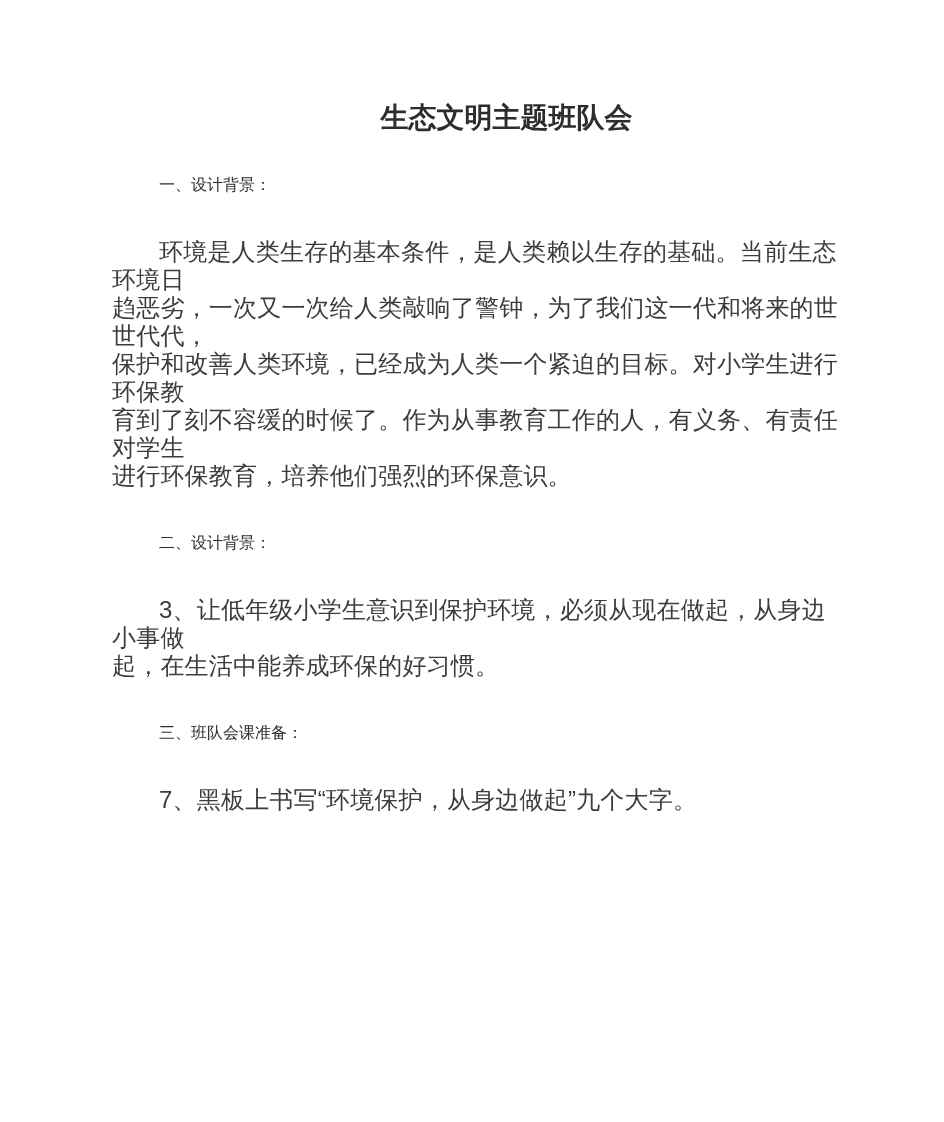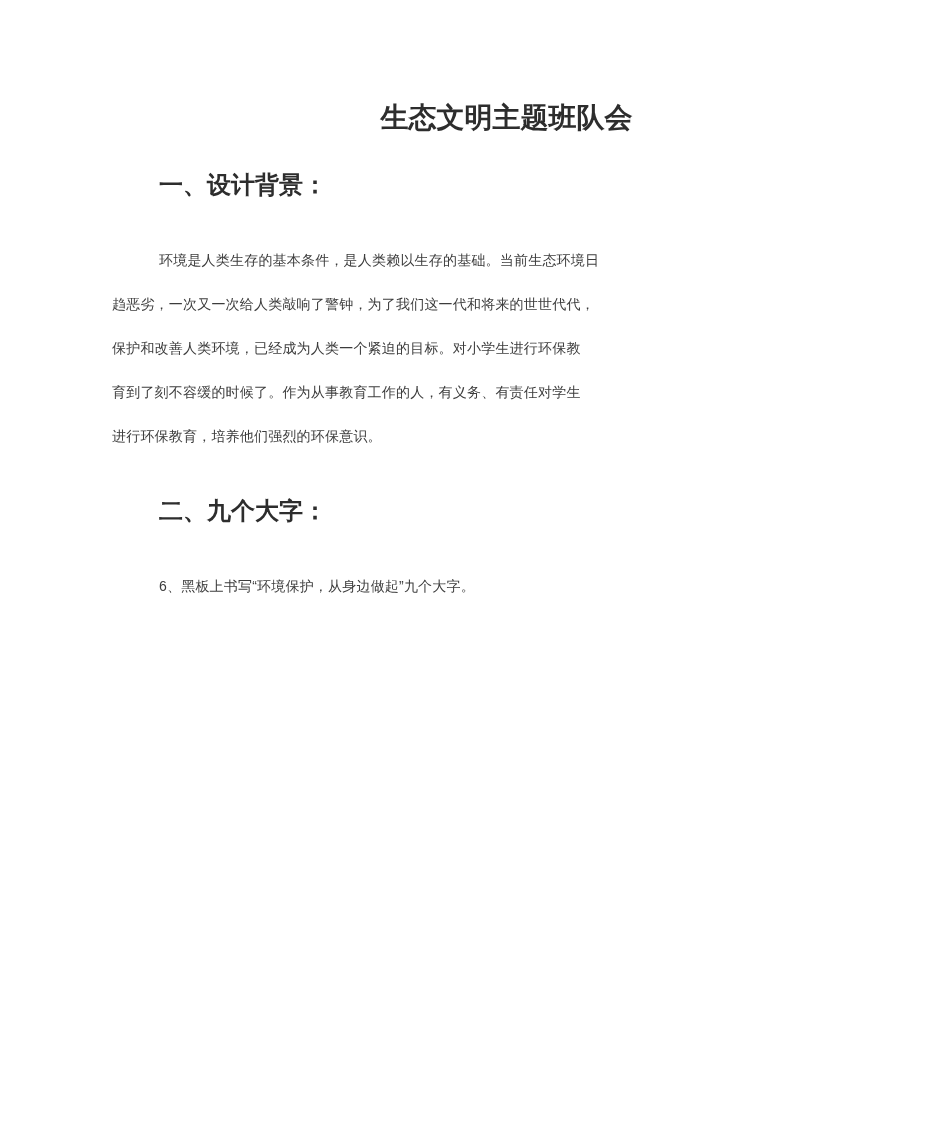--- a/index.html
+++ b/index.html
@@ -23,31 +23,31 @@
     font-size: 28px;
     line-height: 34px;
     font-weight: bold;
     color: #2d2d2d;
     text-align: center;
     text-indent: 56px;
     margin: 0 0 34px 0;
     white-space: pre-line;
   }
   .section-heading {
-    font-size: 24px;
+    font-size: 16px;
     line-height: 32px;
-    font-weight: bold;
+    font-weight: normal;
     color: #2d2d2d;
     text-indent: 47px;
     margin: 0 0 37px 0;
     white-space: pre-line;
   }
   .paragraph {
-    font-size: 14px;
-    line-height: 44px;
+    font-size: 24px;
+    line-height: 28px;
     color: #3c3c3c;
     text-indent: 47px;
     margin: 0 0 37px 0;
     white-space: pre-line;
     letter-spacing: 0.2px;
   }
 </style>
 </head>
 <body>
 
@@ -57,23 +57,26 @@
     <h1 class="doc-title">生态文明主题班队会</h1>
 
     <h2 class="section-heading">一、设计背景：</h2>
 
     <p class="paragraph">环境是人类生存的基本条件，是人类赖以生存的基础。当前生态环境日
 趋恶劣，一次又一次给人类敲响了警钟，为了我们这一代和将来的世世代代，
 保护和改善人类环境，已经成为人类一个紧迫的目标。对小学生进行环保教
 育到了刻不容缓的时候了。作为从事教育工作的人，有义务、有责任对学生
 进行环保教育，培养他们强烈的环保意识。</p>
 
-    <h2 class="section-heading">二、九个大字：</h2>
+    <h2 class="section-heading">二、设计背景：</h2>
 
 
 
+    <p class="paragraph">3、让低年级小学生意识到保护环境，必须从现在做起，从身边小事做
+起，在生活中能养成环保的好习惯。</p>
+
+    <h2 class="section-heading">三、班队会课准备：</h2>
 
 
-
-    <p class="paragraph">6、黑板上书写“环境保护，从身边做起”九个大字。</p>
+    <p class="paragraph">7、黑板上书写“环境保护，从身边做起”九个大字。</p>
 
   </div>
 </div>
 
 </body></html>

